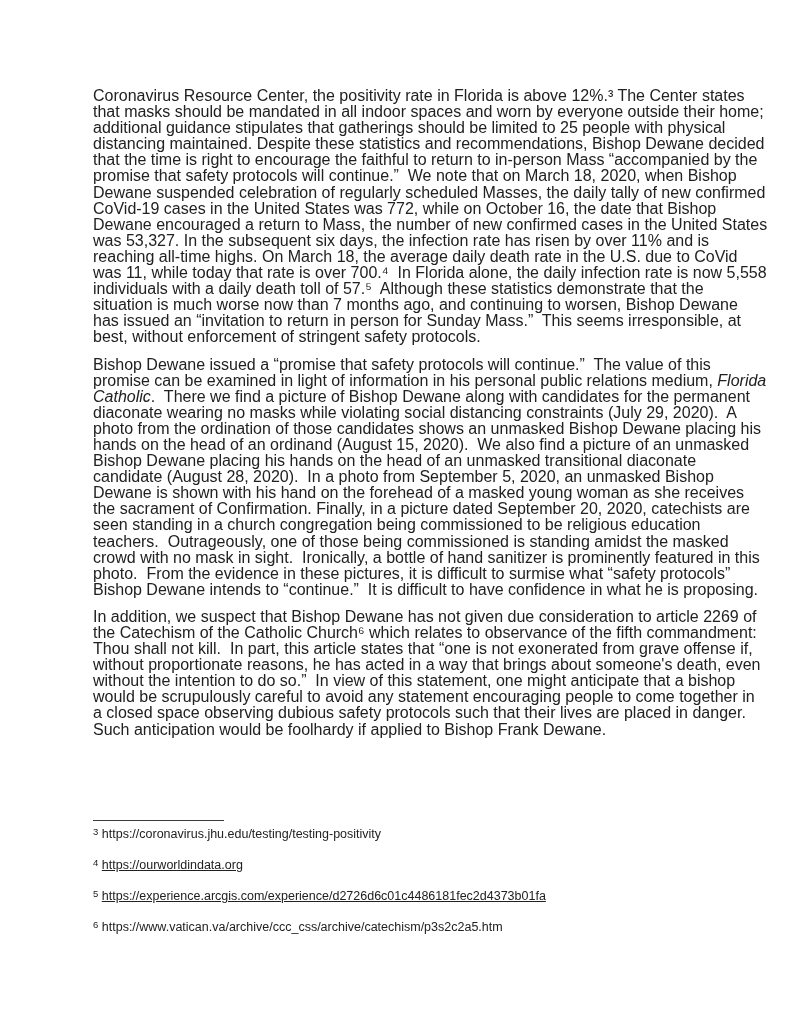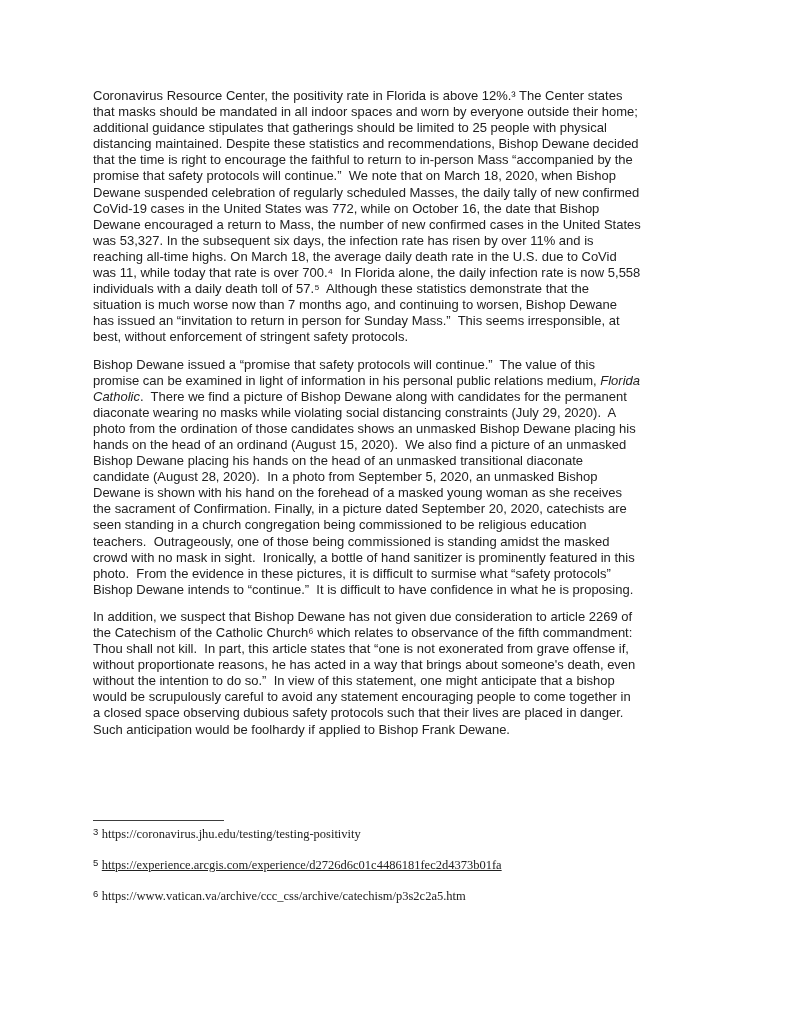--- a/index.html
+++ b/index.html
@@ -17,21 +17,21 @@
     overflow: hidden;
   }
   .content {
     position: absolute;
     left: 93px;
     top: 88px;
     width: 660px;
   }
   .para {
     margin: 0 0 11px 0;
-    font-size: 13px;
+    font-size: 16px;
     line-height: 16.1px;
     white-space: pre;
     color: #212121;
   }
   .italic {
     font-style: italic;
   }
   .fn-sep {
     position: absolute;
     left: 93px;
@@ -53,21 +53,20 @@
     color: #212121;
   }
   .fnmark {
     font-size: 9.5px;
     position: relative;
     top: -3.5px;
   }
   .fnurl {
     text-decoration: none;
     color: inherit;
-    font-family: Liberation Serif, serif;
   }
   .fnurl.underlined {
     text-decoration: underline;
     cursor: pointer;
   }
 </style>
 </head>
 <body>
 
 <div class="page">
@@ -116,20 +115,21 @@
 Such anticipation would be foolhardy if applied to Bishop Frank Dewane.</p>
 
   </div>
 
   <div class="fn-sep"></div>
 
   <div class="footnotes">
 
     <div class="fn"><span class="fnmark">3</span> <span class="fnurl">https://coronavirus.jhu.edu/testing/testing-positivity</span></div>
 
+    <div class="fn"><span class="fnmark">4</span> <span class="fnurl underlined">https://ourworldindata.org</span></div>
 
     <div class="fn"><span class="fnmark">5</span> <span class="fnurl underlined">https://experience.arcgis.com/experience/d2726d6c01c4486181fec2d4373b01fa</span></div>
 
     <div class="fn"><span class="fnmark">6</span> <span class="fnurl">https://www.vatican.va/archive/ccc_css/archive/catechism/p3s2c2a5.htm</span></div>
 
   </div>
 
 </div>
 
 </body></html>

